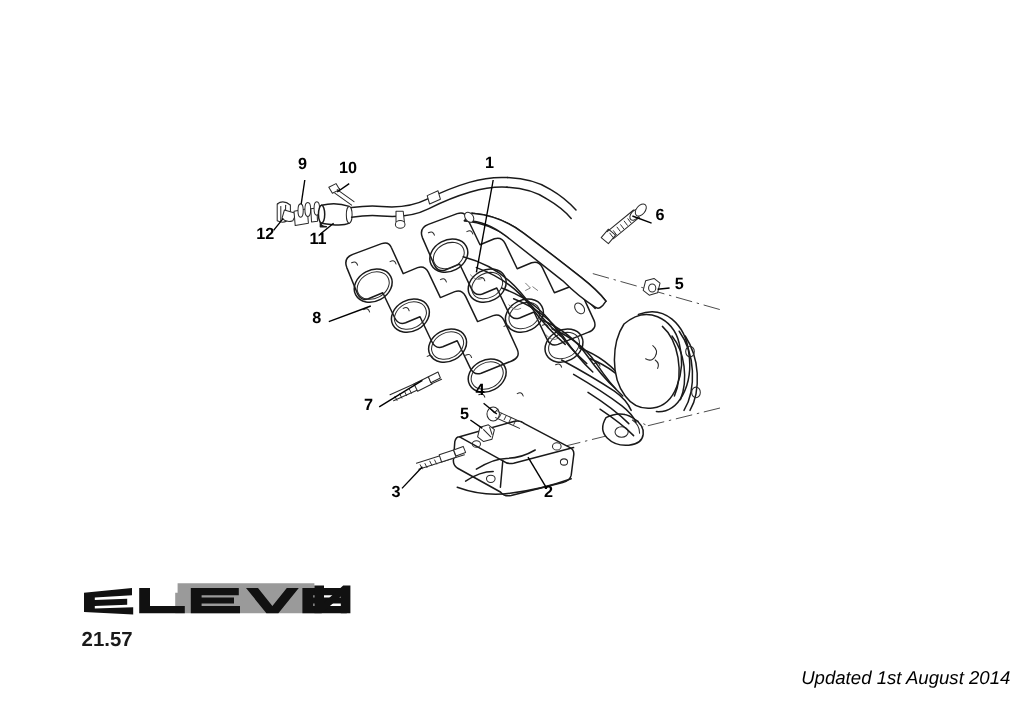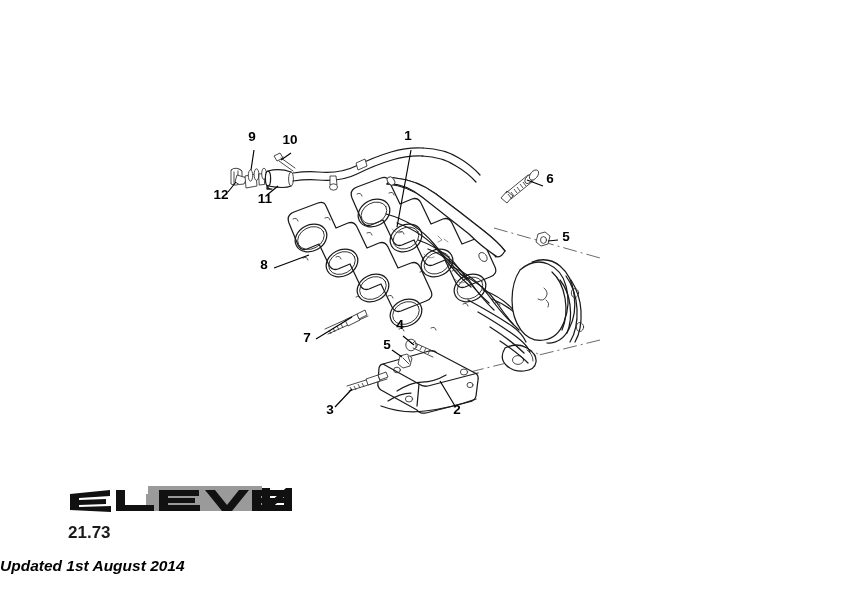--- a/index.html
+++ b/index.html
@@ -48,23 +48,23 @@
     font-weight: bold;
     letter-spacing: 0px;
     color: #1a1a1a;
     font-family: "Liberation Sans", sans-serif;
   }
   #footer-note {
     position: absolute;
     left: 0;
     top: 557px;
     width: 842px;
-    text-align: left;
+    text-align: right;
     font-size: 15.5px;
-    font-weight: bold;
+    font-weight: normal;
     font-style: italic;
     color: #000000;
     font-family: "Liberation Sans", sans-serif;
   }
   .callout-text {
     font-family: "Liberation Sans", sans-serif;
     font-size: 13.5px;
     font-weight: bold;
     fill: #000000;
   }
@@ -441,17 +441,17 @@
 
         <path d="M139,12 L149,12 L161,27 L173,12 L183,12 L166,33 L156,33 Z"></path>
 
         <path d="M186,12 L222,12 L222,18 L195,18 L195,20 L219,20 L219,25 L195,25 L195,27 L223,27 L223,33 L186,33 Z"></path>
 
         <path d="M200,10 L208,10 L208,24 L224,10 L230,10 L230,33 L222,33 L222,19 L206,33 L200,33 Z" transform="translate(-4,0)"></path>
       </g>
     </svg>
   </div>
 
-  <div id="page-number">21.73</div>
+  <div id="page-number">21.57</div>
 
   <div id="footer-note">Updated 1st August 2014</div>
 
 </div>
 
 </body></html>

